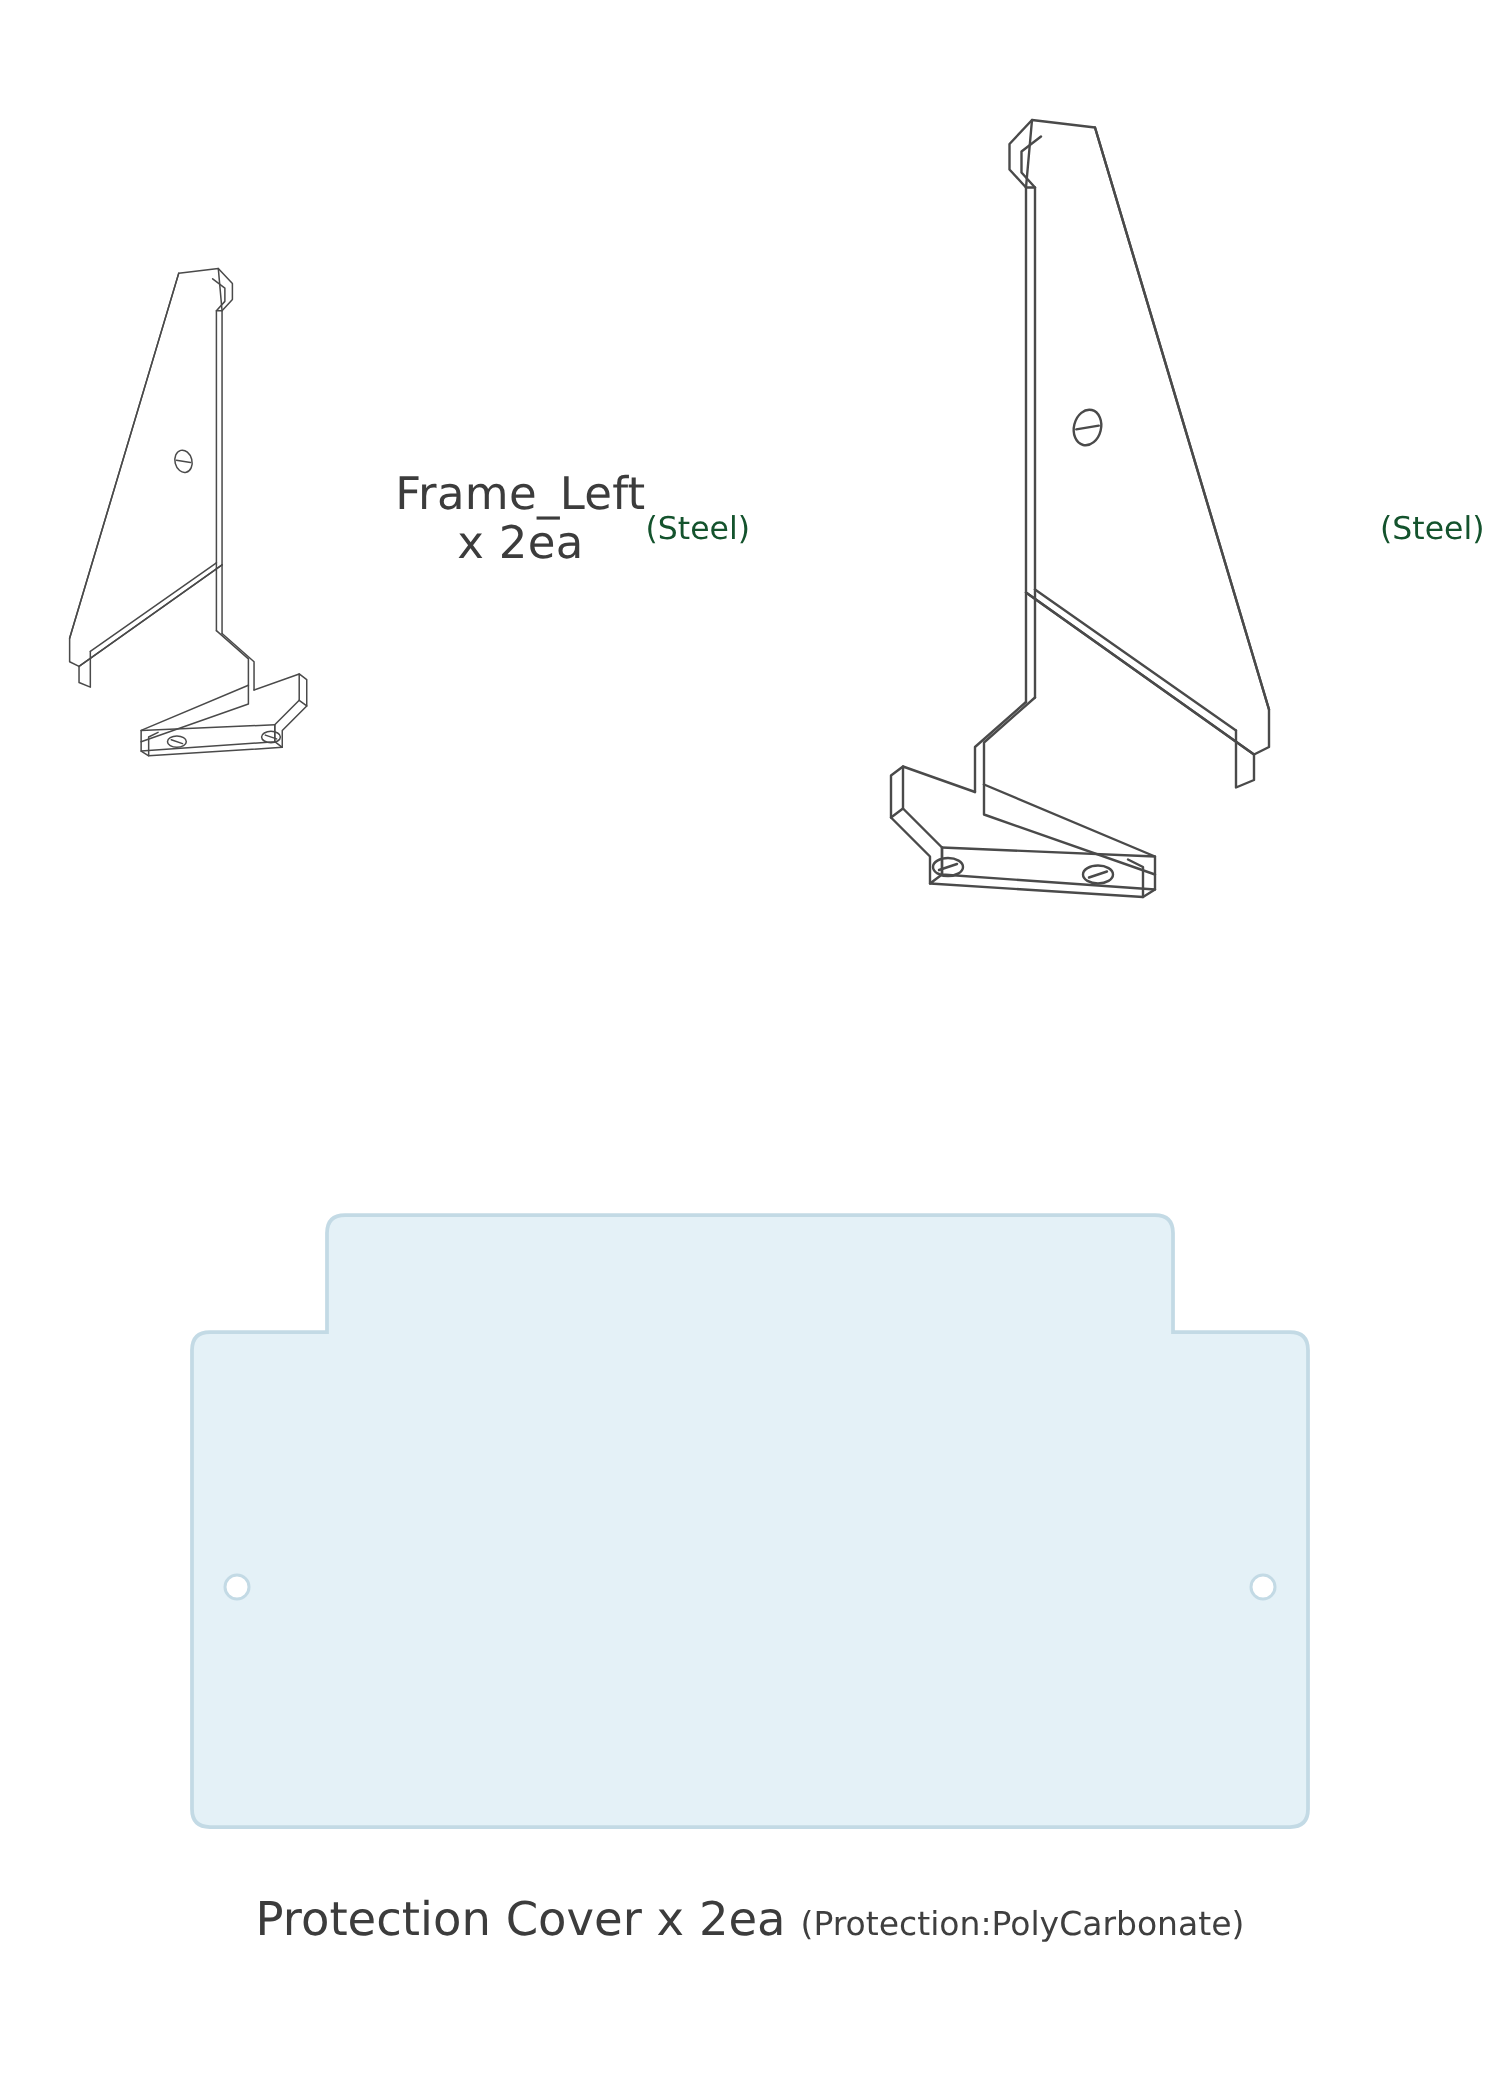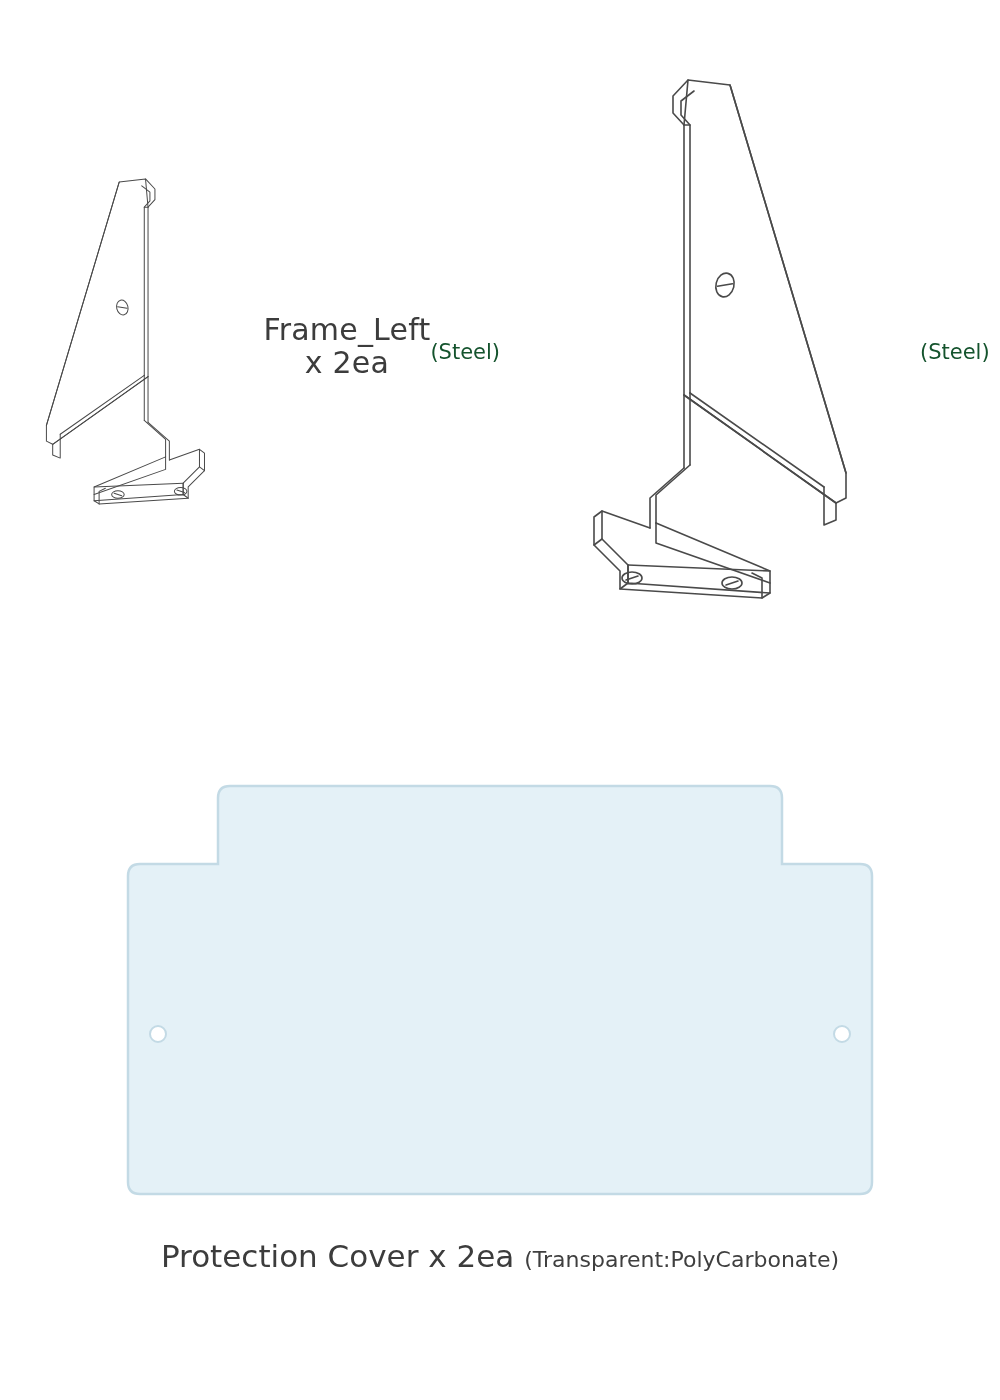--- a/index.html
+++ b/index.html
@@ -57,21 +57,21 @@
   .part-sub {
     font-size: 21px;
     color: #14532d;
     margin-top: 13px;
     text-align: center;
   }
 
   
   .cover-block {
     position: absolute;
-    top: 776px;
+    top: 800px;
     left: 0;
     width: 1000px;
     height: 560px;
     display: flex;
     flex-direction: column;
     align-items: center;
   }
   .cover-art {
     width: 780px;
     height: 430px;
@@ -211,17 +211,17 @@
                  L30 418
                  Q18 418 18 406
                  Z" fill="#e4f1f7" stroke="#c3dae5" stroke-width="2.5"></path>
 
         <circle cx="48" cy="258" r="8" fill="#ffffff" stroke="#c3dae5" stroke-width="2"></circle>
         <circle cx="732" cy="258" r="8" fill="#ffffff" stroke="#c3dae5" stroke-width="2"></circle>
       </svg>
     </div>
     <div class="cover-caption">
       <span class="cover-title">Protection Cover x 2ea</span>
-      <span class="cover-material">(Transparent:PolyCarbonate)</span>
+      <span class="cover-material">(Protection:PolyCarbonate)</span>
     </div>
   </div>
 
 </div>
 
 </body></html>

